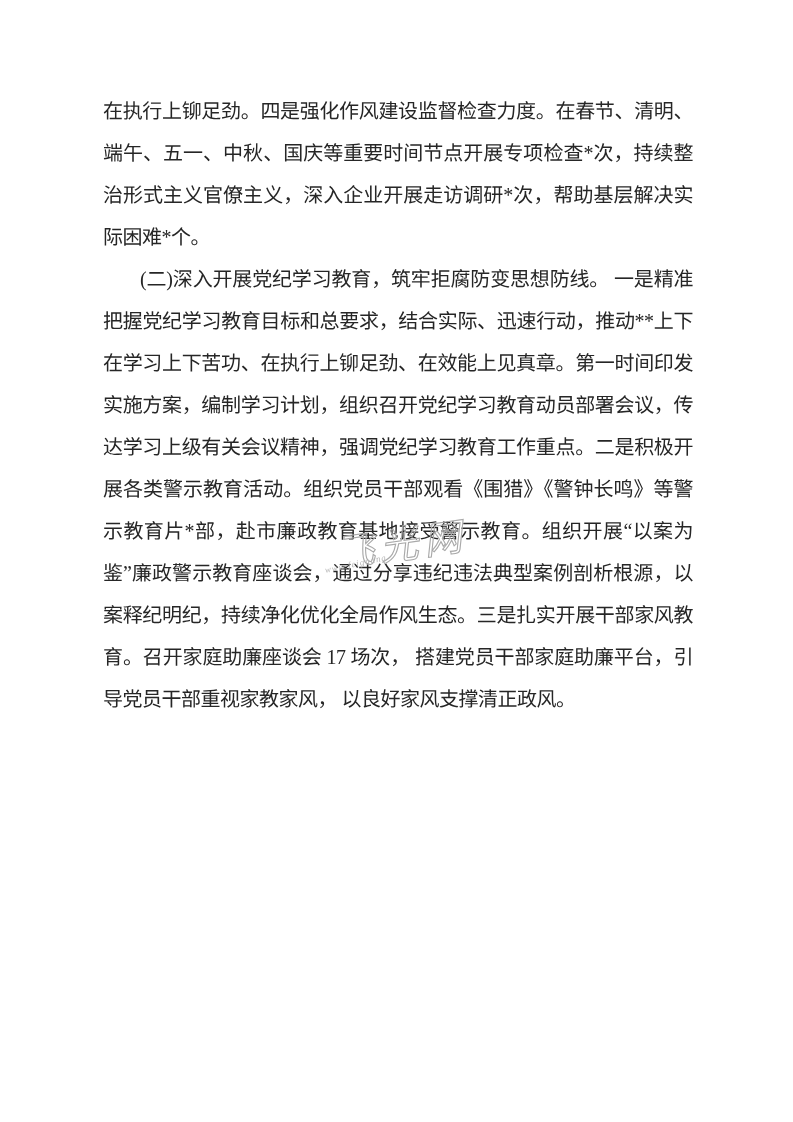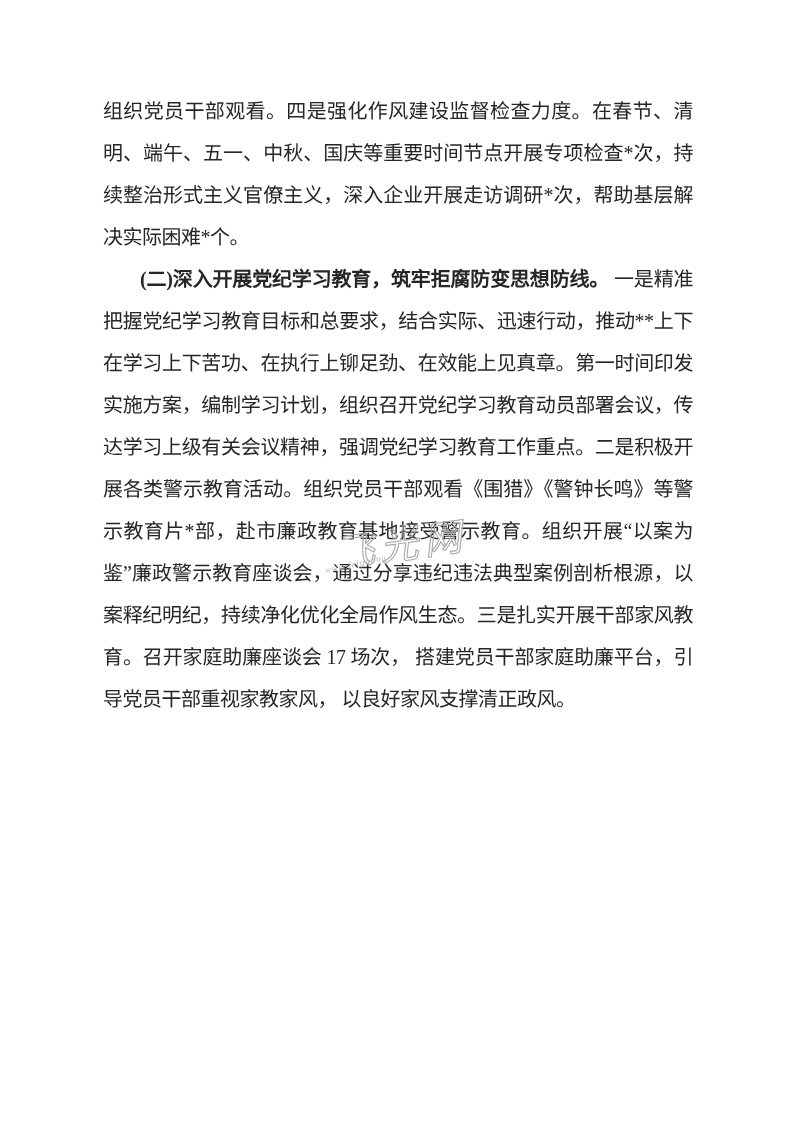--- a/index.html
+++ b/index.html
@@ -28,21 +28,21 @@
     text-justify: inter-ideograph;
   }
   .content p {
     margin: 0;
     padding: 0;
   }
   .content p.indent {
     text-indent: 37px;
   }
   .para-lead {
-    font-weight: bold;
+    font-weight: normal;
   }
   
   .watermark {
     position: absolute;
     left: 336px;
     top: 526px;
     transform: rotate(-8deg);
     pointer-events: none;
   }
   .wm-site {
@@ -67,21 +67,21 @@
     white-space: nowrap;
   }
 </style>
 </head>
 <body>
 
 <div class="page">
 
   <div class="content">
 
-    <p><span class="para-body">组织党员干部观看。四是强化作风建设监督检查力度。在春节、清明、端午、五一、中秋、国庆等重要时间节点开展专项检查*次，持续整治形式主义官僚主义，深入企业开展走访调研*次，帮助基层解决实际困难*个。</span></p>
+    <p><span class="para-body">在执行上铆足劲。四是强化作风建设监督检查力度。在春节、清明、端午、五一、中秋、国庆等重要时间节点开展专项检查*次，持续整治形式主义官僚主义，深入企业开展走访调研*次，帮助基层解决实际困难*个。</span></p>
 
     <p class="indent"><span class="para-lead">(二)深入开展党纪学习教育，筑牢拒腐防变思想防线。</span><span class="para-body"> 一是精准把握党纪学习教育目标和总要求，结合实际、迅速行动，推动**上下在学习上下苦功、在执行上铆足劲、在效能上见真章。第一时间印发实施方案，编制学习计划，组织召开党纪学习教育动员部署会议，传达学习上级有关会议精神，强调党纪学习教育工作重点。二是积极开展各类警示教育活动。组织党员干部观看《围猎》《警钟长鸣》等警示教育片*部，赴市廉政教育基地接受警示教育。组织开展“以案为鉴”廉政警示教育座谈会，通过分享违纪违法典型案例剖析根源，以案释纪明纪，持续净化优化全局作风生态。三是扎实开展干部家风教育。召开家庭助廉座谈会 17 场次， 搭建党员干部家庭助廉平台，引导党员干部重视家教家风， 以良好家风支撑清正政风。</span></p>
 
 
   </div>
 
   <div class="watermark">
     <div class="wm-site">飞光网</div>
     <div class="wm-url">www.feiguang</div>
   </div>

